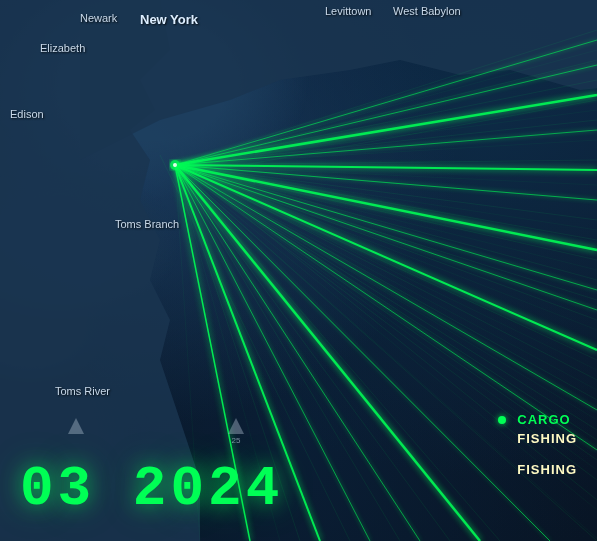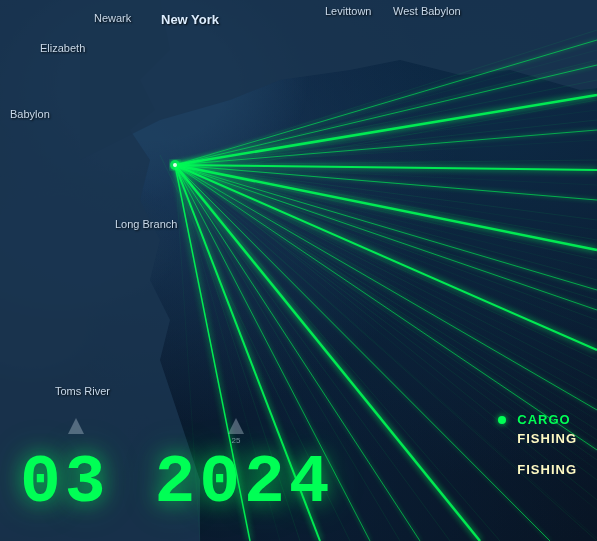--- a/index.html
+++ b/index.html
@@ -76,21 +76,21 @@
       width: 597px;
       height: 541px;
     }
 
     
     #date-display {
       position: absolute;
       bottom: 20px;
       left: 20px;
       color: #00ff55;
-      font-size: 68px;
+      font-size: 56px;
       font-weight: bold;
       font-family: 'Courier New', monospace;
       letter-spacing: 4px;
       text-shadow: 0 0 20px rgba(0,255,85,0.6), 0 0 40px rgba(0,255,85,0.3);
     }
 
     
     #legend {
       position: absolute;
       right: 20px;
@@ -265,27 +265,27 @@
     <line x1="175" y1="165" x2="597" y2="420"></line>
     <line x1="175" y1="165" x2="597" y2="470"></line>
     <line x1="175" y1="165" x2="597" y2="510"></line>
     <line x1="175" y1="165" x2="600" y2="541"></line>
     <line x1="175" y1="165" x2="200" y2="541"></line>
     <line x1="175" y1="165" x2="280" y2="541"></line>
   </g>
 </svg>
 
 <div id="city-labels">
-  <span class="city-label" style="left:94px; top:12px">Newark</span>
-  <span class="city-label" style="left:140px; top:12px; font-size:13px; font-weight:bold; color:#ddeeff;margin-left:21px;">New York</span>
+  <span class="city-label" style="left:80px; top:12px">Newark</span>
+  <span class="city-label" style="left:140px; top:12px; font-size:13px; font-weight:bold; color:#ddeeff;">New York</span>
   <span class="city-label" style="left:40px; top:42px">Elizabeth</span>
-  <span class="city-label" style="left:10px; top:108px">Babylon</span>
+  <span class="city-label" style="left:10px; top:108px">Edison</span>
   <span class="city-label" style="left:325px; top:5px">Levittown</span>
   <span class="city-label" style="left:393px; top:5px">West Babylon</span>
-  <span class="city-label" style="left:115px; top:218px">Long Branch</span>
+  <span class="city-label" style="left:115px; top:218px">Toms Branch</span>
   <span class="city-label" style="left:55px; top:385px">Toms River</span>
 </div>
 
 <div class="ship-icon" style="left:68px; top:418px">
   <div class="ship-triangle"></div>
   <div class="ship-number"></div>
 </div>
 <div class="ship-icon" style="left:228px; top:418px">
   <div class="ship-triangle"></div>
   <div class="ship-number">25</div>

